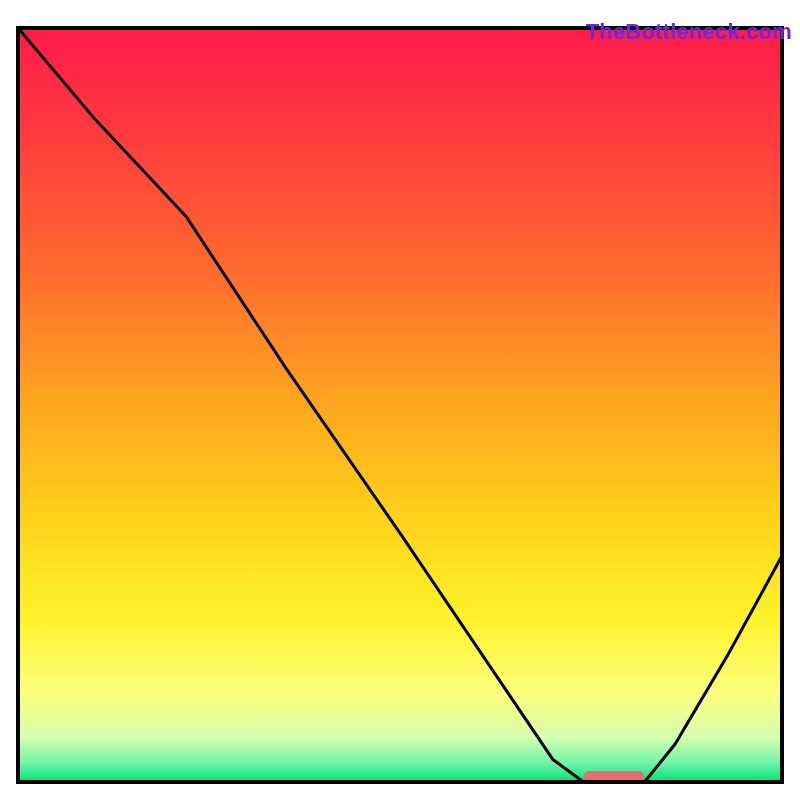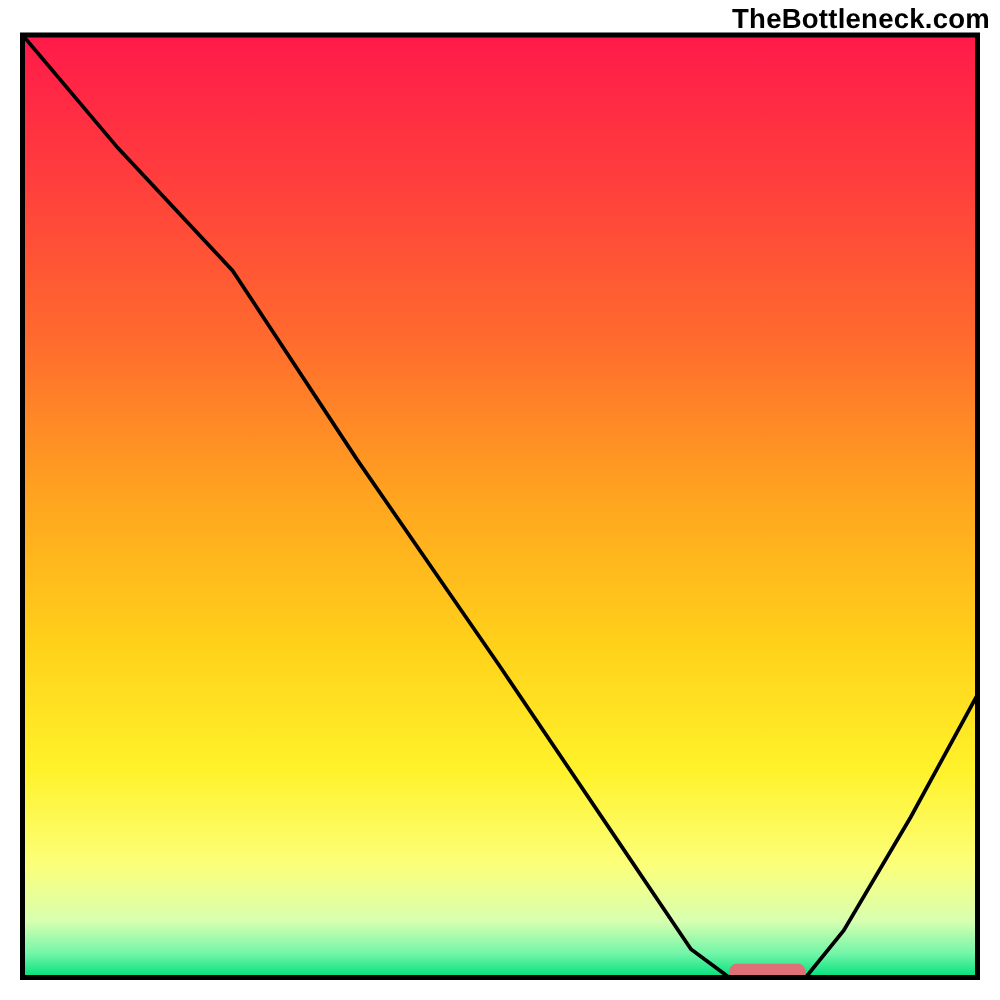--- a/index.html
+++ b/index.html
@@ -10,25 +10,25 @@
     background: #ffffff;
     font-family: Arial, Helvetica, sans-serif;
   }
   .container {
     position: relative;
     width: 800px;
     height: 800px;
   }
   .watermark {
     position: absolute;
-    top: 2px;
+    top: 19px;
     right: 8px;
     font-size: 22px;
     font-weight: bold;
-    color: #000000;
+    color: #6d28d9;
     letter-spacing: 0.2px;
     z-index: 10;
   }
   svg.plot {
     position: absolute;
     left: 0;
     top: 0;
     width: 800px;
     height: 800px;
   }

